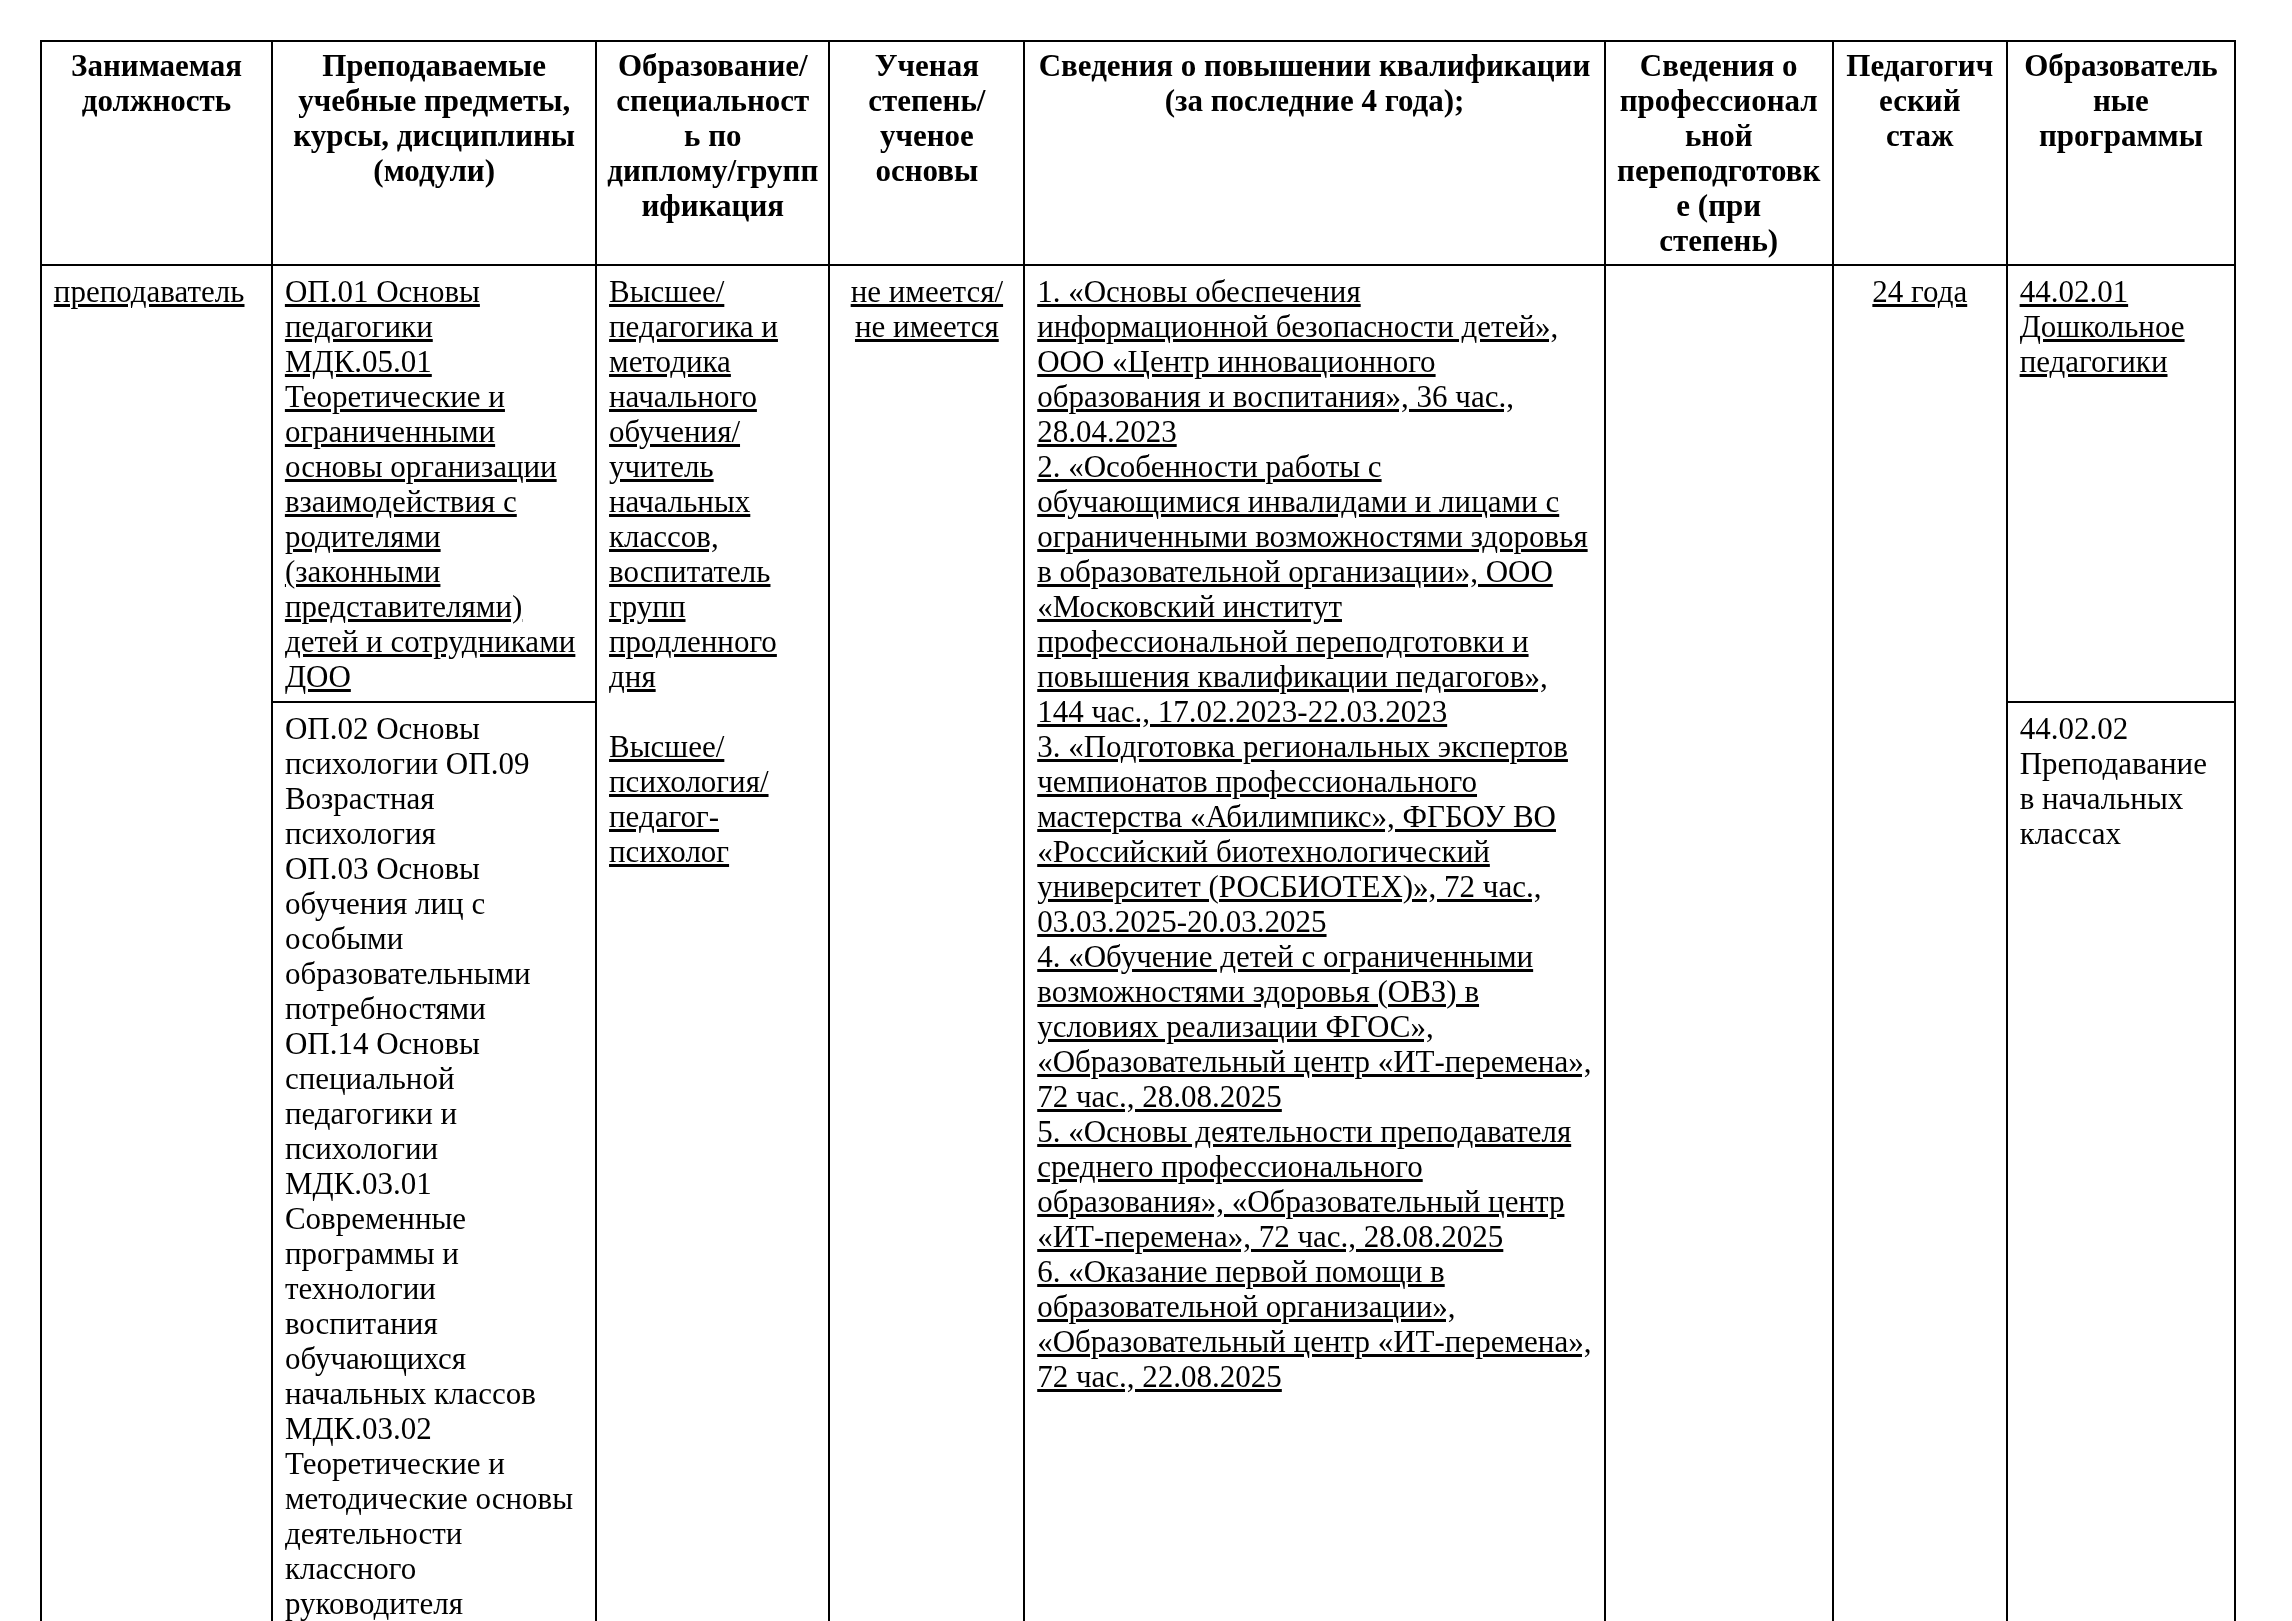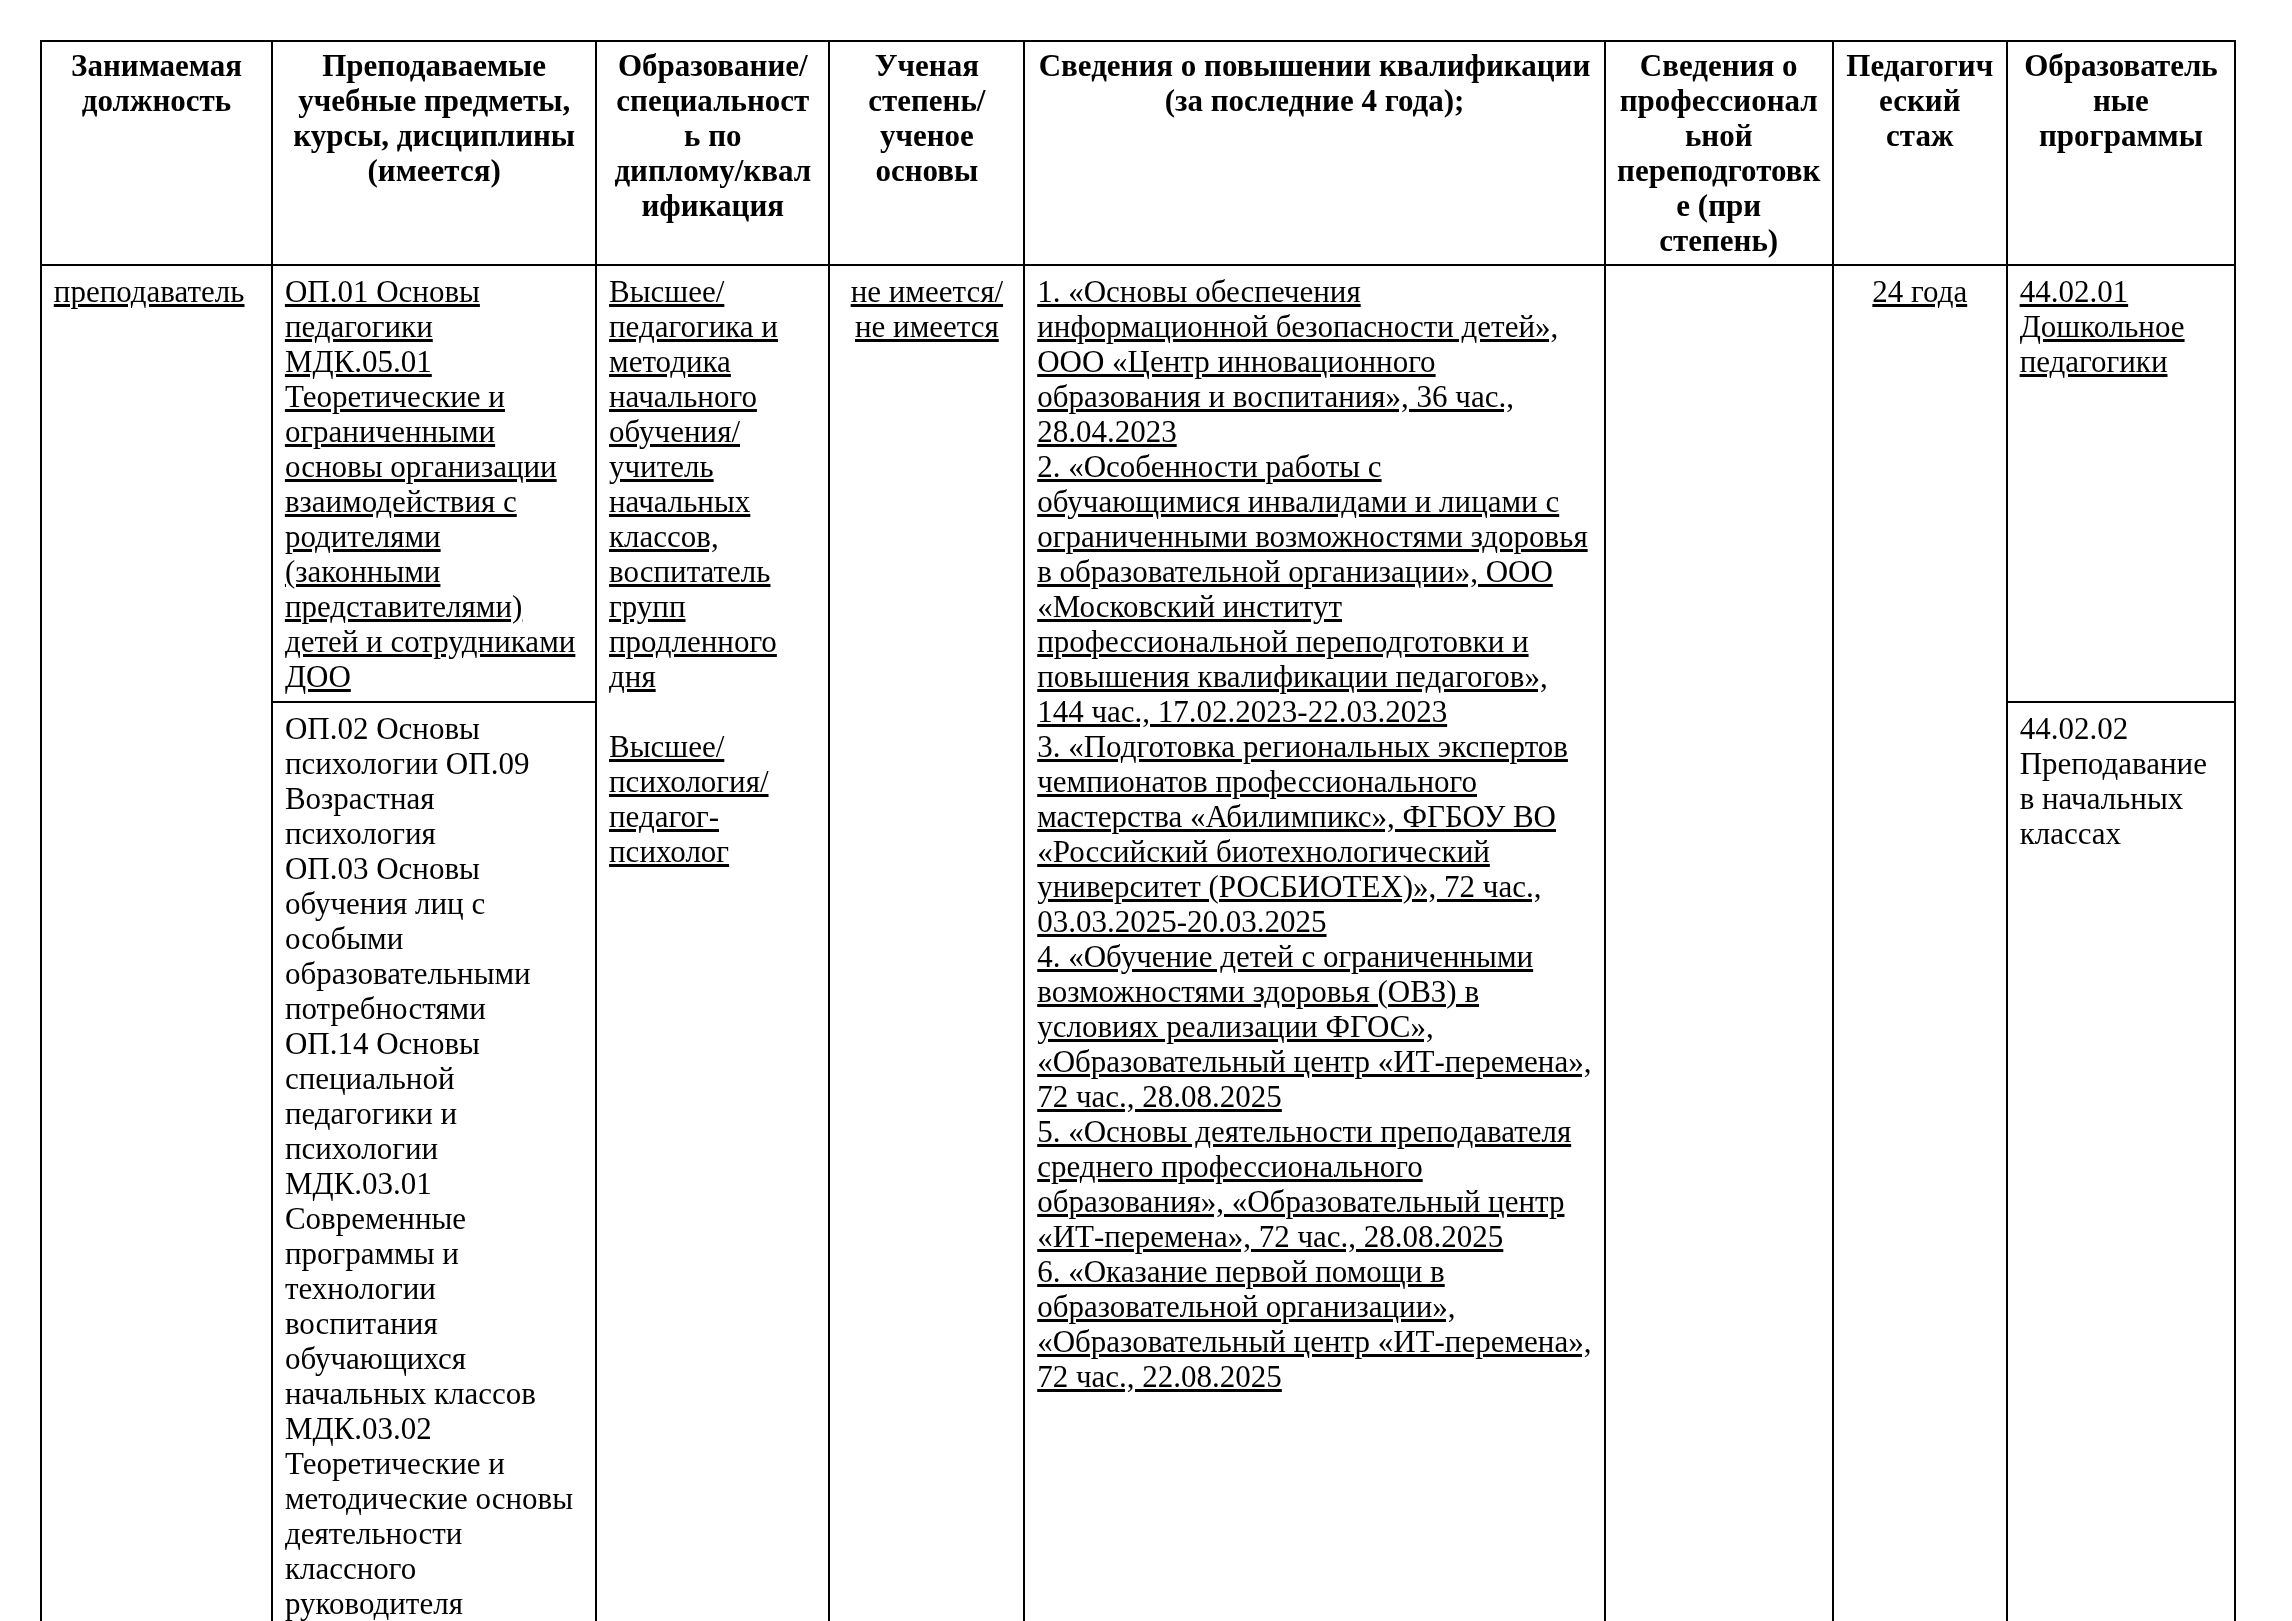--- a/index.html
+++ b/index.html
@@ -68,25 +68,25 @@
         <col class="c3">
         <col class="c4">
       <col class="c5">
         <col class="c6">
         <col class="c7">
         <col class="c8">
     </colgroup>
     <tbody>
       <tr class="header-row">
         <th>Занимаемая должность</th>
-        <th>Преподаваемые учебные предметы, курсы, дисциплины (имеется)</th>
+        <th>Преподаваемые учебные предметы, курсы, дисциплины (модули)</th>
         <th>Образование/
 специальност
 ь по
-диплому/квал
+диплому/групп
 ификация</th>
         <th>Ученая
 степень/
 ученое
 основы</th>
         <th>Сведения о повышении квалификации (за последние 4 года);</th>
         <th>Сведения о
 профессионал
 ьной
 переподготовк

